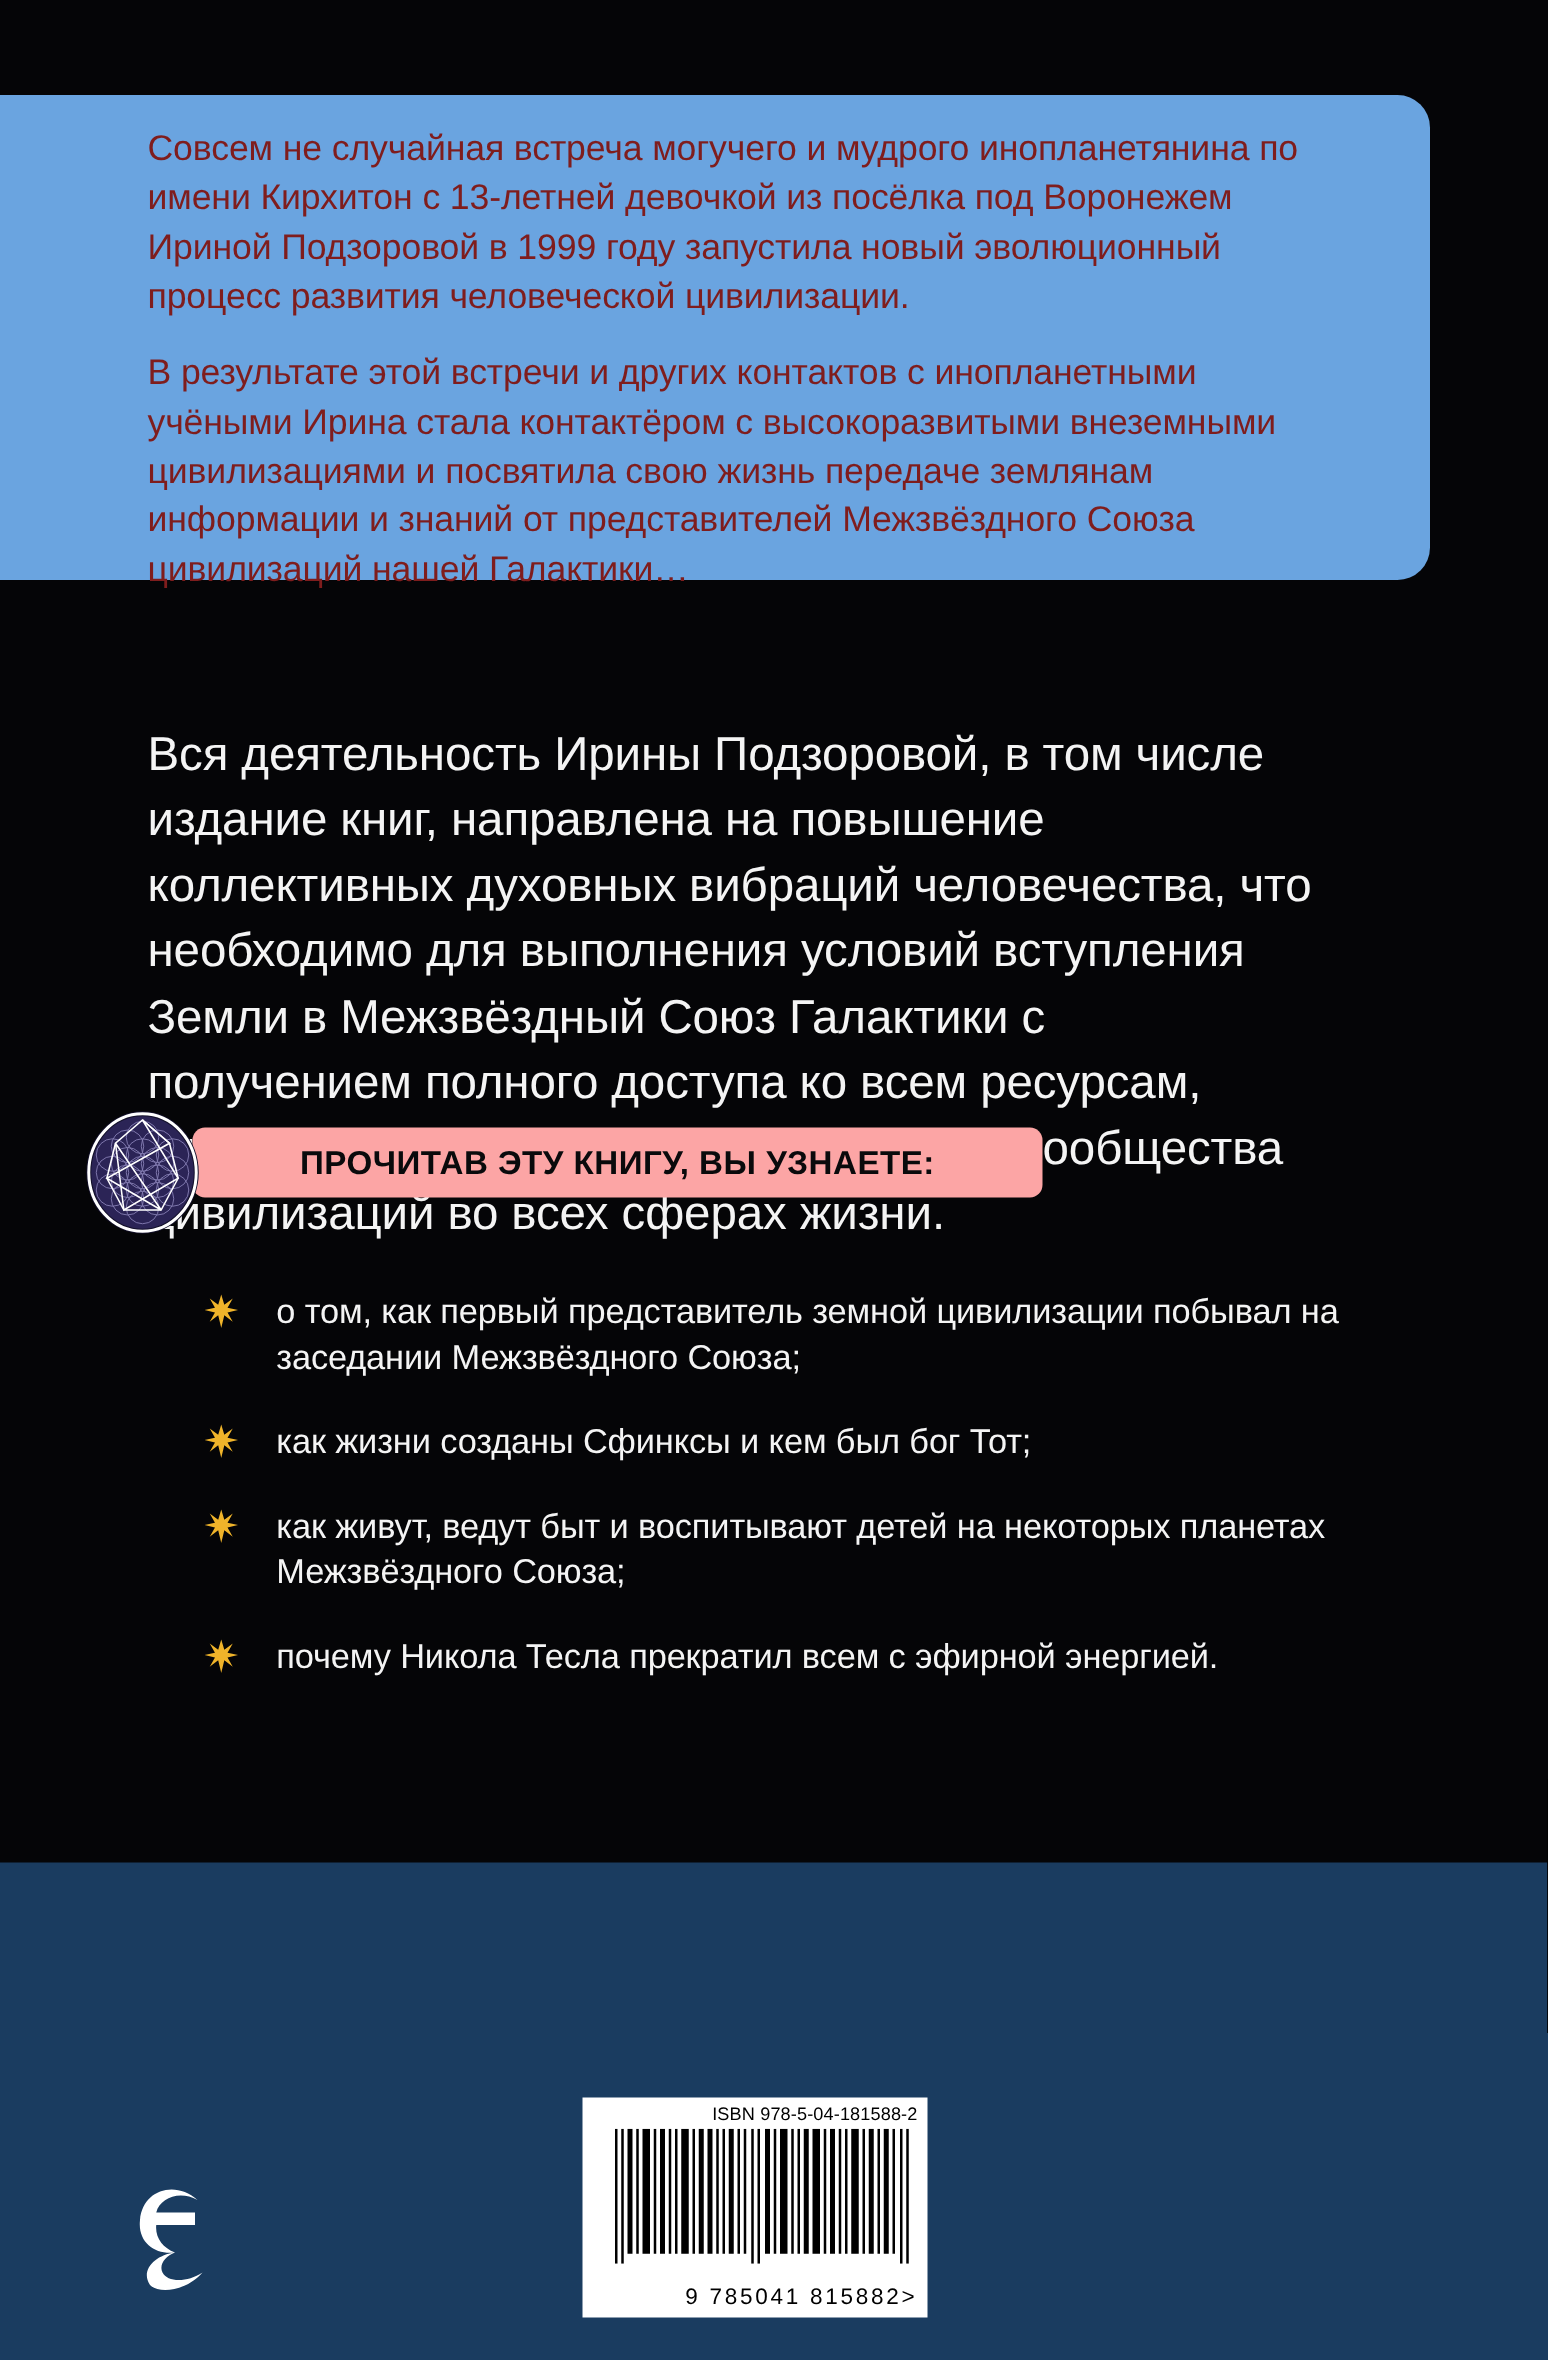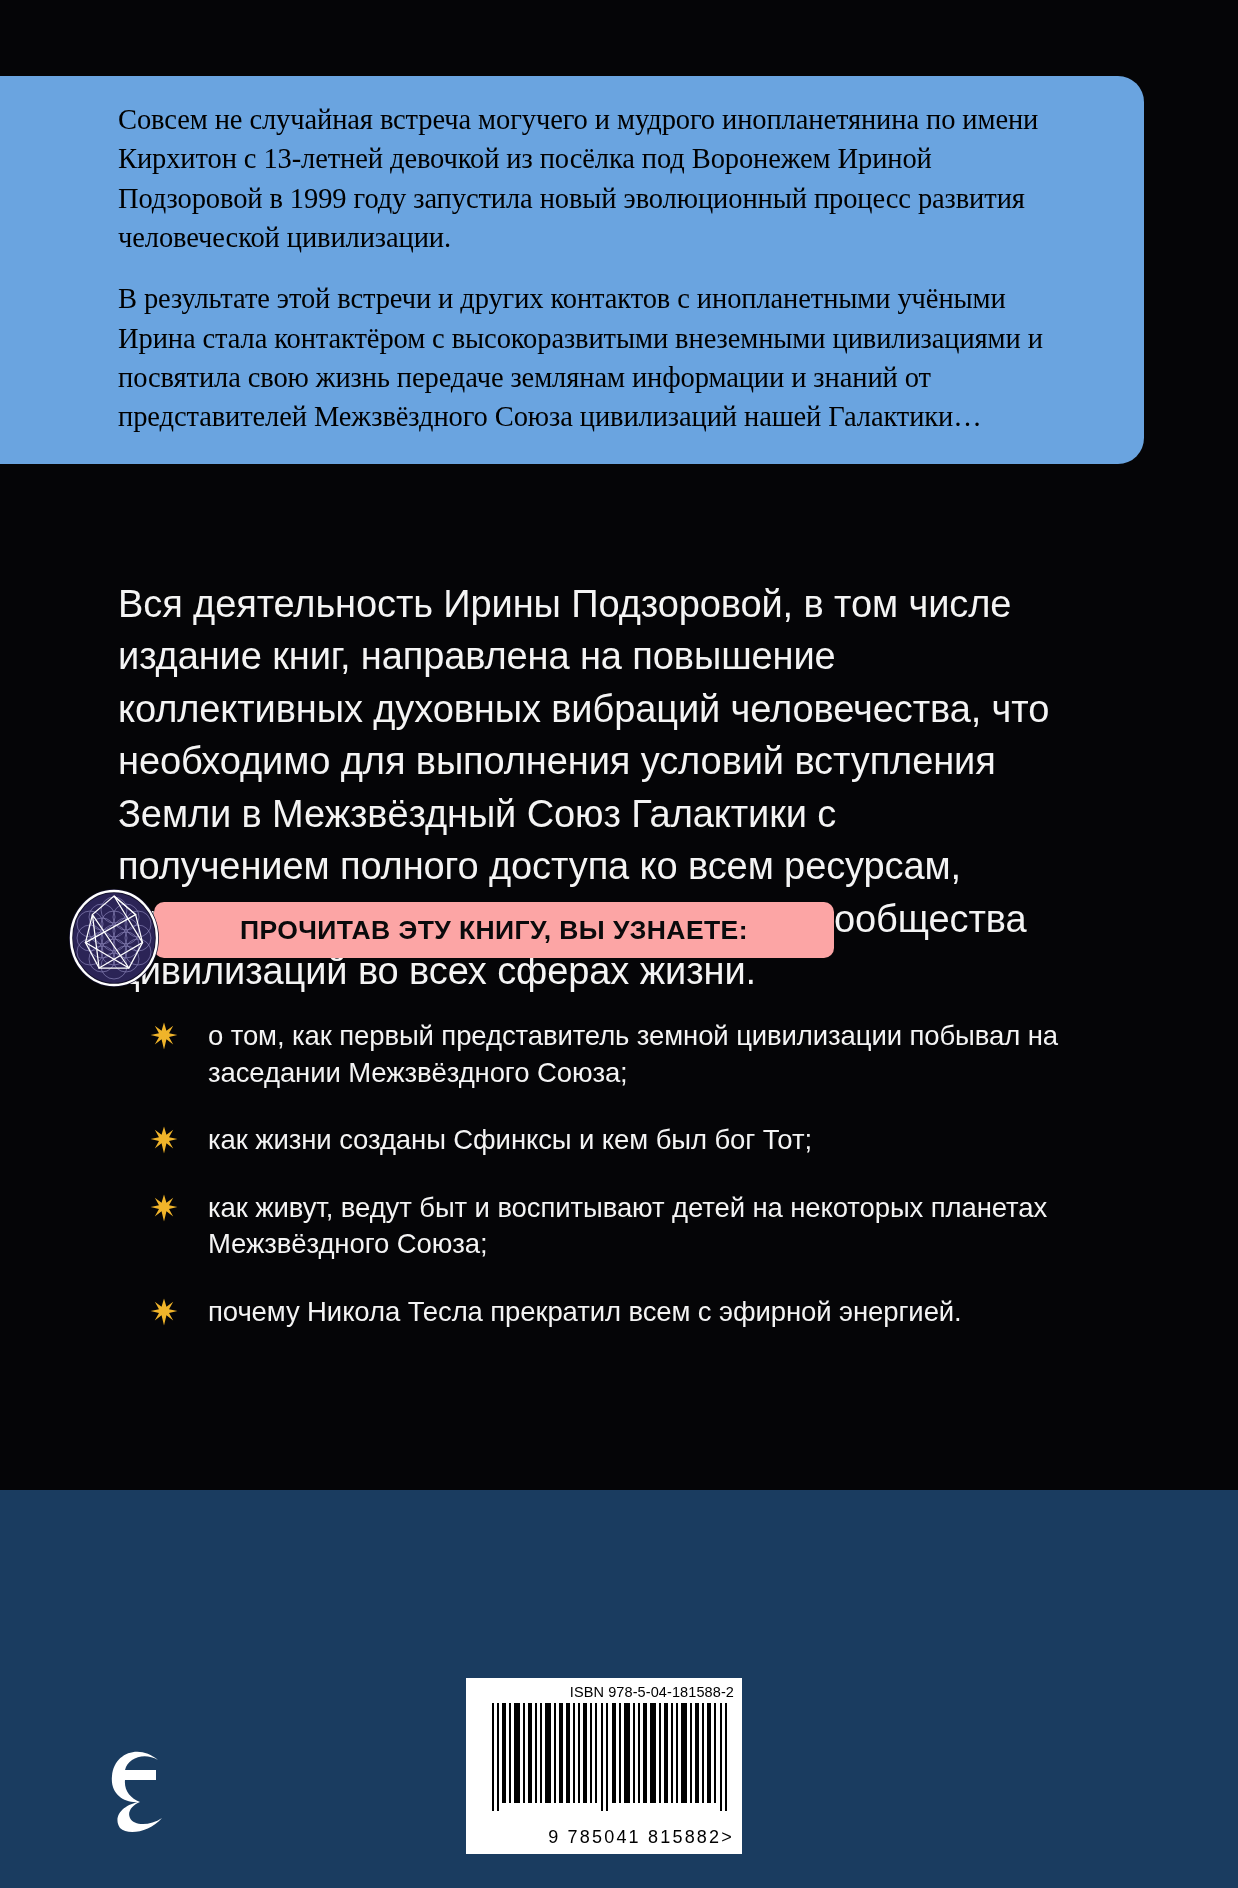--- a/index.html
+++ b/index.html
@@ -26,25 +26,24 @@
     width: 1144px;
     height: 388px;
     background: #6aa4e0;
     border-top-right-radius: 26px;
     border-bottom-right-radius: 26px;
     box-sizing: border-box;
     padding: 24px 70px 18px 118px;
   }
   .blue-panel p {
     margin: 0 0 22px 0;
-    color: #000000;
+    color: #7f1d1d;
     font-size: 28.5px;
     line-height: 1.38;
     letter-spacing: -0.1px;
-    font-family: Liberation Serif, serif;
   }
   .blue-panel p:last-child { margin-bottom: 4px; }
 
   
   .body-para {
     position: absolute;
     left: 118px;
     top: 578px;
     width: 940px;
     color: #f4f4f4;
@@ -89,21 +88,21 @@
     white-space: nowrap;
   }
 
   
   .bullets {
     position: absolute;
     left: 150px;
     top: 1018px;
     width: 920px;
     list-style: none;
-    margin: 0;
+    margin: 13px;
     padding: 0;
   }
   .bullets li {
     position: relative;
     padding-left: 58px;
     margin-bottom: 31px;
     color: #f4f4f4;
     font-size: 27.5px;
     line-height: 1.33;
     letter-spacing: -0.1px;

